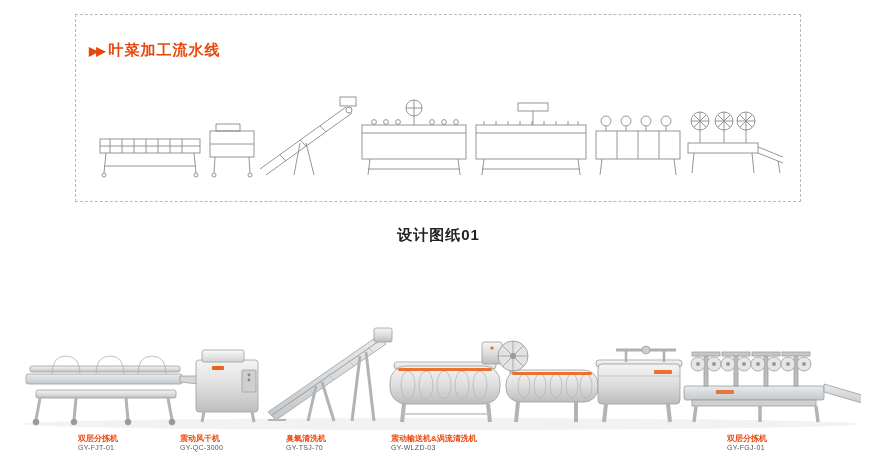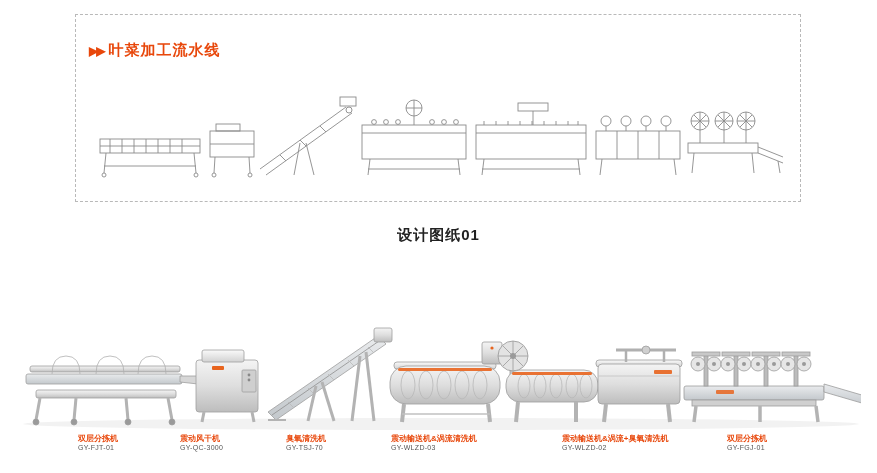--- a/index.html
+++ b/index.html
@@ -304,23 +304,19 @@
       <div class="m-model">GY-QC-3000</div>
     </div>
     <div class="m-label" style="left:286px">
       <div class="m-name">臭氧清洗机</div>
       <div class="m-model">GY-TSJ-70</div>
     </div>
     <div class="m-label" style="left:391px">
       <div class="m-name">震动输送机&amp;涡流清洗机</div>
       <div class="m-model">GY-WLZD-03</div>
     </div>
-    <div class="m-label" style="left:562px">
-      <div class="m-name">震动输送机&amp;涡流+臭氧清洗机</div>
-      <div class="m-model">GY-WLZD-02</div>
-    </div>
     <div class="m-label" style="left:727px">
       <div class="m-name">双层分拣机</div>
       <div class="m-model">GY-FGJ-01</div>
     </div>
   </div>
 
 </div>
 
 </body></html>

